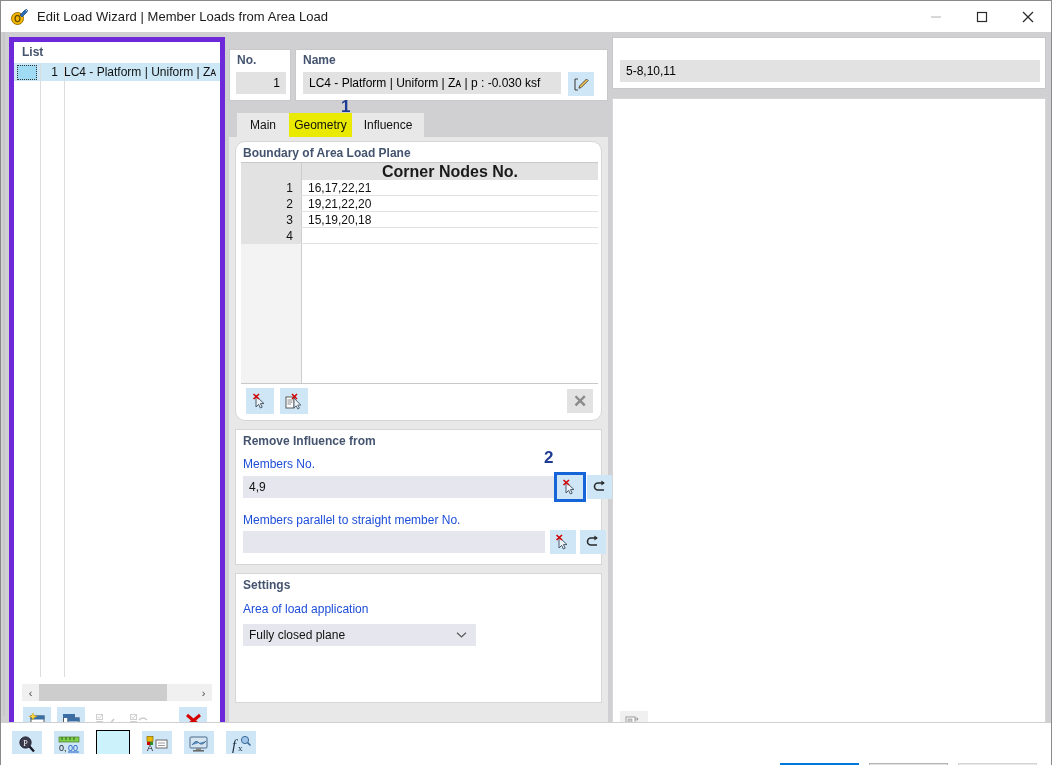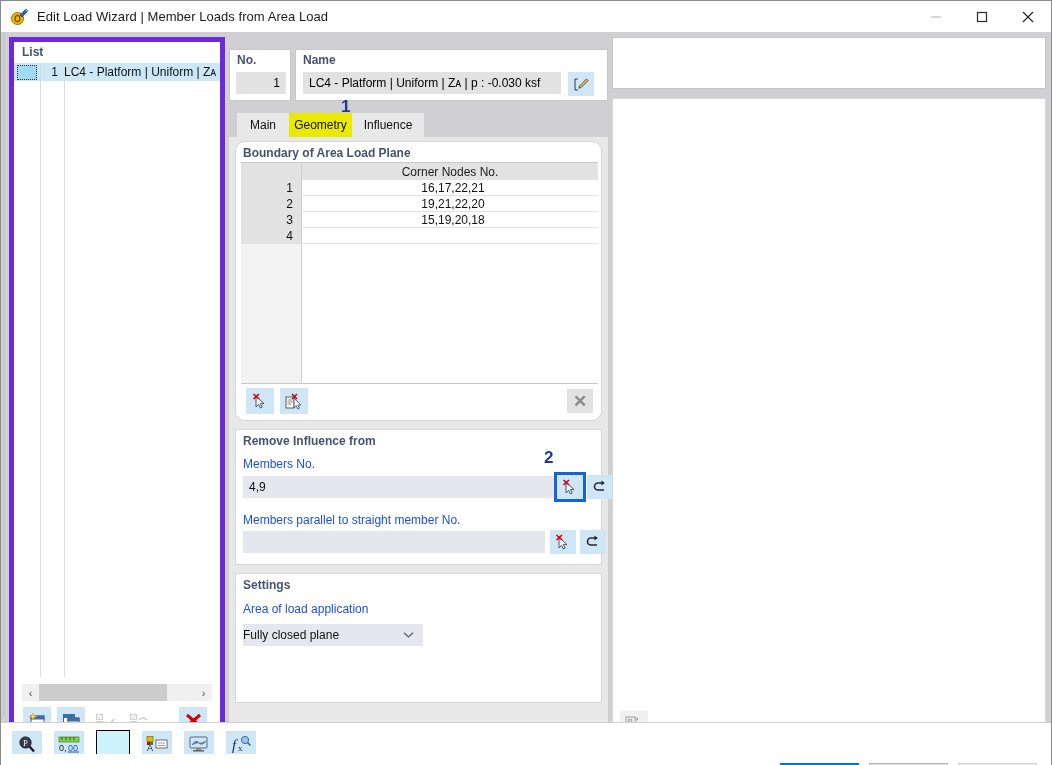--- a/index.html
+++ b/index.html
@@ -180,30 +180,30 @@
   
   #grp-boundary { top: 4px; width: 367px; height: 280px; border-radius: 10px; }
   .btable {
     position: absolute; left: 5px; top: 20px; width: 357px; height: 222px;
     background: #fff; border: 1px solid #c8c8cb; border-left: none; border-right:none;
   }
   .bt-headrow { display: flex; height: 17px; background: #e2e2e2; }
   .bt-headrow .c0 { width: 61px; border-right: 1px solid #cdcdcd; }
   .bt-headrow .c1 {
     flex: 1 1 auto; display: flex; align-items: center; justify-content: center;
-    font-weight: normal; font-size: 12px; color: #1a1a1a;
+    font-weight: bold; font-size: 16px; color: #1a1a1a;
   }
   .bt-row { display: flex; height: 16px; border-bottom: 1px solid #e2e2e2; }
   .bt-row .c0 {
     width: 61px; background: #e2e2e2; border-right: 1px solid #cdcdcd;
     text-align: right; padding-right: 8px; font-size: 12px; line-height: 16px; color:#111;
   }
   .bt-row .c1 {
     flex: 1 1 auto; background: #fff; padding-left: 6px;
-    font-size: 12px; line-height: 16px; color: #111; text-align: center;
+    font-size: 12px; line-height: 16px; color: #111;
   }
   .bt-filler { position:absolute; left:0; right:0; top: 81px; bottom:0; display:flex; }
   .bt-filler .c0 { width: 61px; background: #f3f3f3; border-right: 1px solid #cdcdcd; }
   .bt-filler .c1 { flex: 1 1 auto; background: #fff; }
 
   .btable-toolbar {
     position: absolute; left: 5px; top: 244px; width: 357px; height: 30px;
     display: flex; align-items: center; gap: 6px; padding-left: 5px;
   }
   .btable-toolbar .spacer { flex: 1 1 auto; }
@@ -228,23 +228,23 @@
     position: absolute; left: 308px; top: 18px;
     font-weight: bold; font-size: 17px; color: #1f3a93; z-index: 30;
   }
   .focusring {
     position: absolute; border: 3px solid #1565d8;
   }
 
   
   #grp-settings { top: 436px; width: 367px; height: 130px; }
   .combo {
-    position: absolute; left: 7px; top: 50px; width: 180px; height: 22px;
+    position: absolute; left: 7px; top: 50px; width: 233px; height: 22px;
     background: #e6e6ee; display: flex; align-items: center;
-    font-size: 12px; color: #111;
+    padding-left: 6px; font-size: 12px; color: #111;
   }
   .combo .chev { margin-left: auto; margin-right: 9px; color: #5a5a5a; font-size: 11px; }
 
   
   .gen-box {
     position: absolute; left: 611px; top: 5px; width: 434px; height: 52px;
     background: #ffffff; border: 1px solid #c8c8cb;
   }
   .gen-input {
     position: absolute; left: 7px; top: 22px; width: 420px; height: 22px;
@@ -525,20 +525,21 @@
                   <path d="M1 1.8 L5.5 6 L10 1.8" fill="none" stroke="#5a5a5a" stroke-width="1.2"></path>
                 </svg>
             </span>
           </div>
         </div>
 
       </div>
     </div>
 
     <div class="gen-box">
+      <div class="gen-input">5-8,10,11</div>
     </div>
 
     <div class="preview">
       <div class="preview-btn">
         <svg width="20" height="18" viewBox="0 0 20 18">
           <rect x="2" y="2" width="9" height="8" fill="#fff" stroke="#9a9a9a"></rect>
           <rect x="4" y="4" width="4" height="3.5" fill="#c9c9c9" stroke="#9a9a9a" stroke-width="0.7"></rect>
           <path d="M11 4 h3 l-1.2 -1.6 M14 4 l-1.2 1.6" stroke="#9a9a9a" fill="none" stroke-width="1"></path>
           <rect x="8" y="9" width="9" height="7" fill="#e0e0e0" stroke="#9a9a9a"></rect>
           <path d="M6 9 v4 h2 l-1.2 -1.4 M8 13 l-1.2 1.4" stroke="#9a9a9a" fill="none" stroke-width="1"></path>

